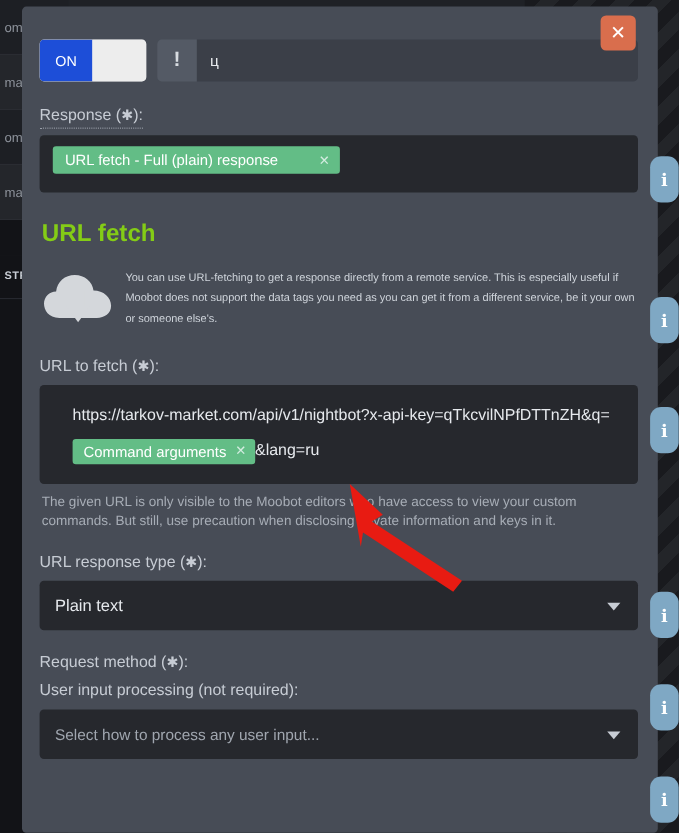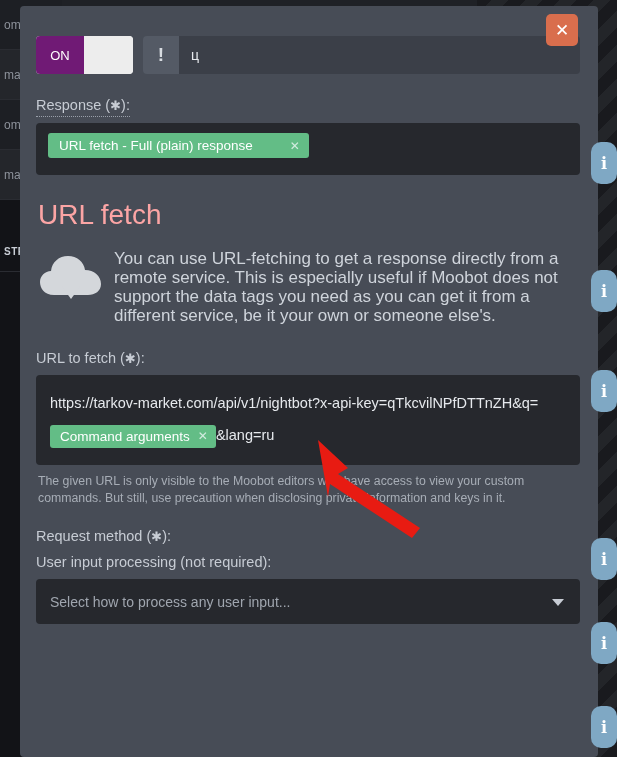--- a/index.html
+++ b/index.html
@@ -106,21 +106,21 @@
     width: 97px; height: 38px;
     border-radius: 4px;
     overflow: hidden;
     display: flex;
     background: #ededed;
     cursor: pointer;
     flex: 0 0 auto;
   }
   .toggle-on {
     width: 48px;
-    background: #701a75;
+    background: #1d4ed8;
     color: #fff;
     font-size: 13px;
     display: flex; align-items: center; justify-content: center;
   }
   .toggle-knob { flex: 1; background: #ededed; }
 
   .bang-box {
     width: 36px; height: 38px;
     margin-left: 10px;
     background: #545a65;
@@ -165,46 +165,46 @@
   .tag .tag-x {
     margin-left: 9px;
     color: #d3ece0;
     font-size: 12px;
     font-family: "DejaVu Sans", sans-serif;
     cursor: pointer;
   }
 
   
   .section-title {
-    color: #fca5a5;
-    font-size: 28px;
-    font-weight: normal;
+    color: #84cc16;
+    font-size: 22px;
+    font-weight: bold;
     margin: 6px 0 18px 2px;
   }
 
   
   .blurb {
     display: flex;
     align-items: flex-start;
     margin-bottom: 24px;
     padding-left: 2px;
   }
   .cloud-icon { width: 66px; flex: 0 0 auto; padding-top: 6px; }
   .blurb-text {
     color: #cfd4db;
-    font-size: 17px;
+    font-size: 10px;
     line-height: 19px;
     padding-left: 10px;
   }
 
   
   .urlbox {
     background: #26282d;
     border-radius: 4px;
-    padding: 12px 14px 14px 14px;
+    padding: 12px 14px 14px 30px;
     color: #e6e9ed;
     font-size: 14.5px;
     line-height: 32px;
     word-break: break-all;
   }
   .urlbox .inline-tag {
     display: inline-flex;
     align-items: center;
     background: #63bd86;
     color: #fff;
@@ -339,20 +339,27 @@
       <span class="field-label"><span>URL to fetch (</span><span class="req">✱</span><span>):</span></span>
       <div class="urlbox">
         <span>https://tarkov-market.com/api/v1/nightbot?x-api-key=qTkcvilNPfDTTnZH&amp;q=</span><span class="inline-tag">
             <span>Command arguments</span>
             <span class="tag-x">✕</span>
           </span><span>&amp;lang=ru</span>
       </div>
       <div class="help-text">The given URL is only visible to the Moobot editors who have access to view your custom commands. But still, use precaution when disclosing private information and keys in it.</div>
     </div>
 
+    <div>
+      <span class="field-label"><span>URL response type (</span><span class="req">✱</span><span>):</span></span>
+      <div class="select-wrap">
+        <div class="select">Plain text</div>
+        <span class="caret"></span>
+      </div>
+    </div>
 
     <div>
       <span class="field-label"><span>Request method (</span><span class="req">✱</span><span>):</span></span>
     </div>
 
     <div>
       <span class="field-label">User input processing (not required):</span>
       <div class="select-wrap">
         <div class="select placeholder">Select how to process any user input...</div>
         <span class="caret"></span>

